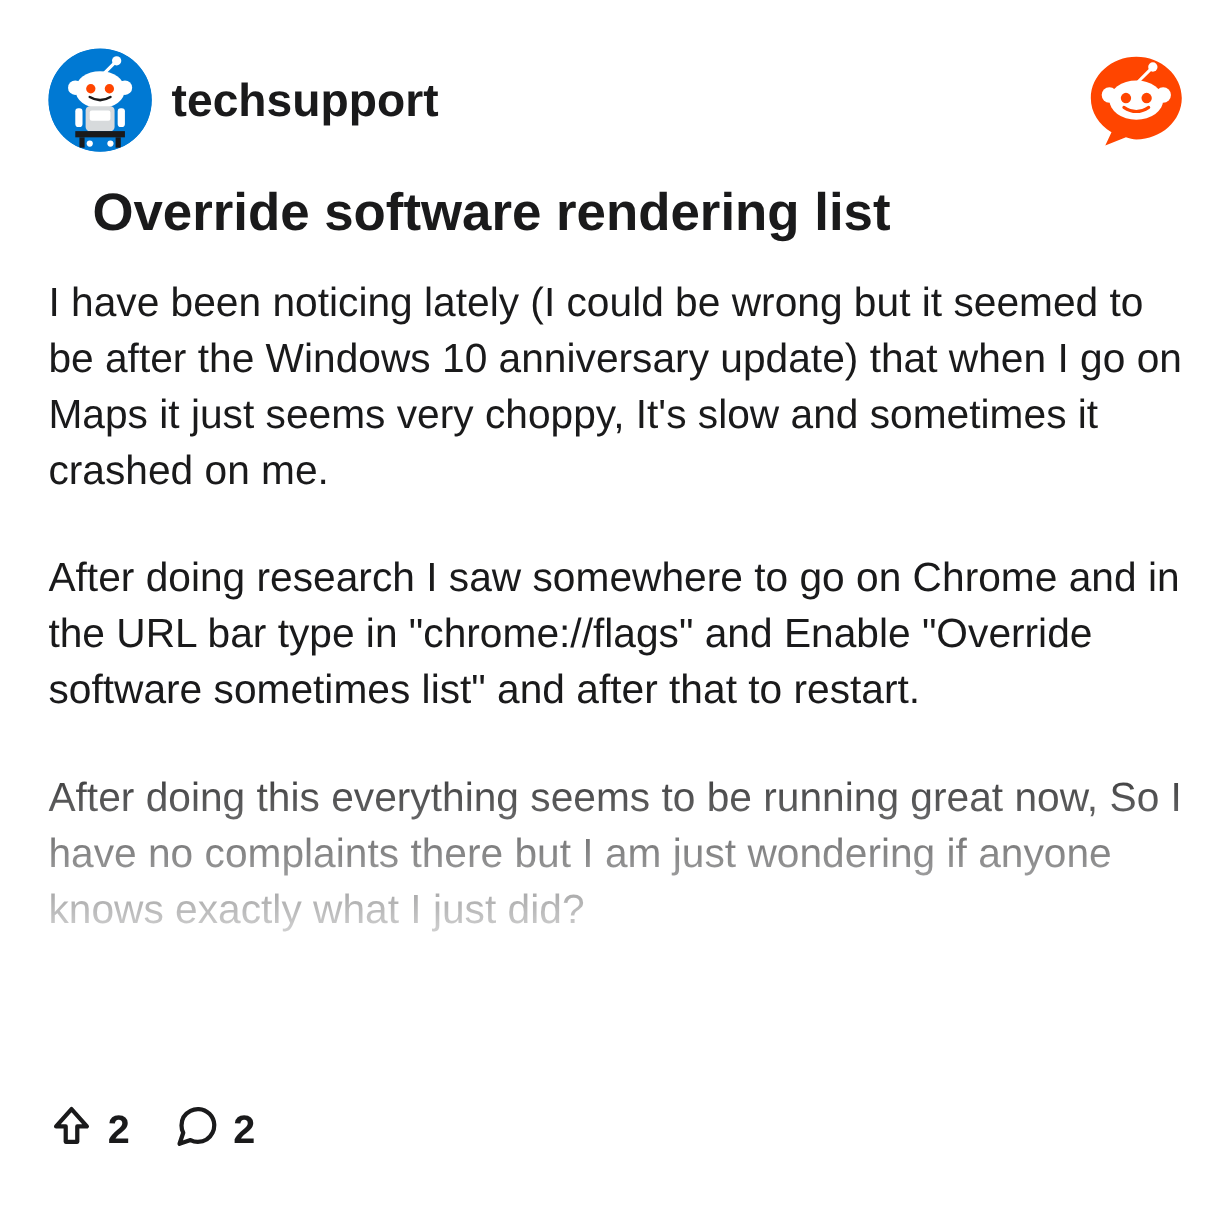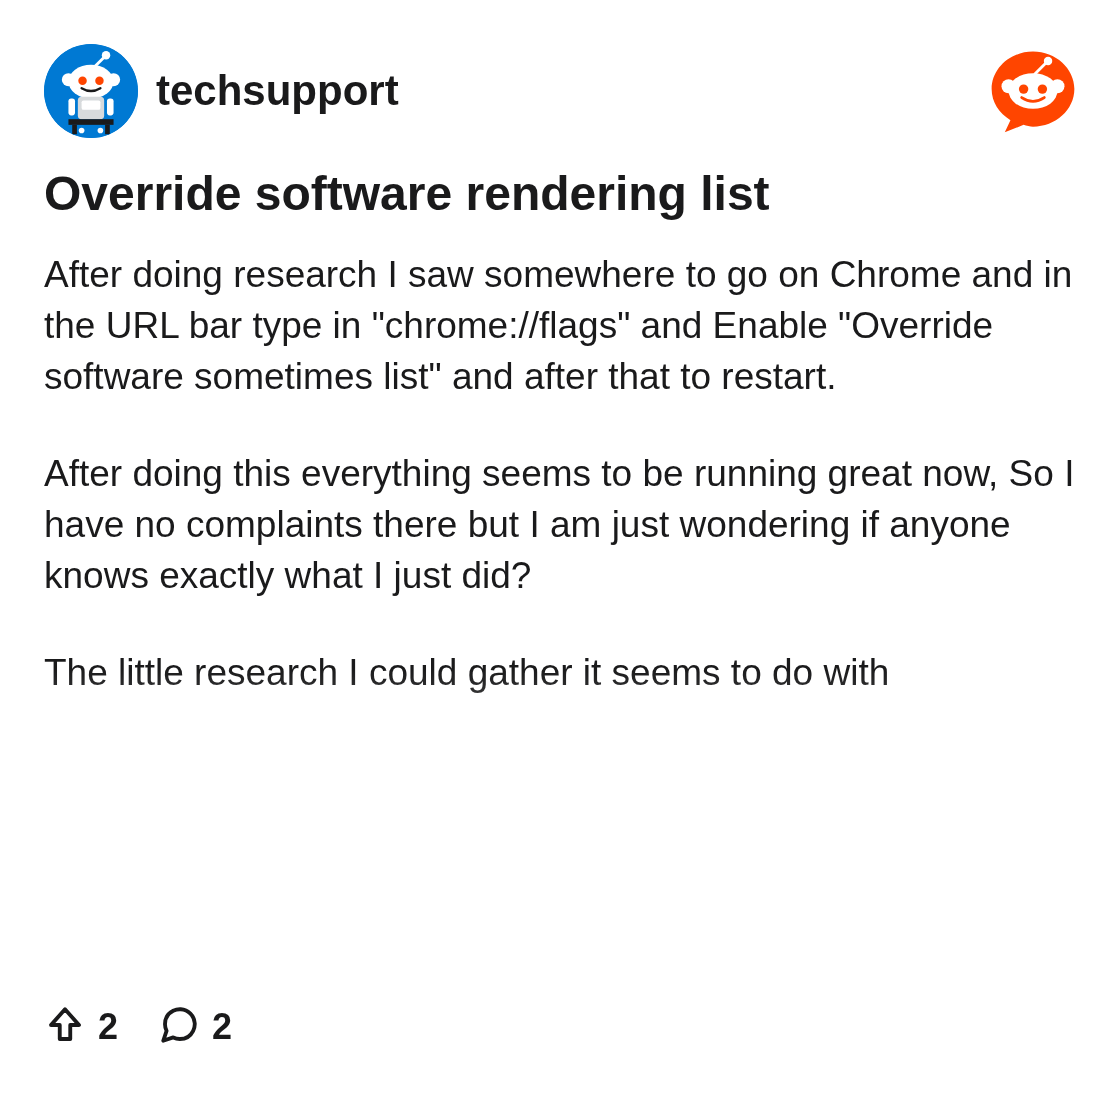--- a/index.html
+++ b/index.html
@@ -50,20 +50,21 @@
     display: flex;
     align-items: center;
     justify-content: center;
   }
   .post-title {
     font-size: 48px;
     font-weight: 700;
     color: #1a1a1b;
     margin-bottom: 28px;
     line-height: 1.15;
+    margin-left: 40px;
   }
   .post-body {
     font-size: 37px;
     color: #1a1a1b;
     line-height: 1.38;
     position: relative;
   }
   .post-body p {
     margin-bottom: 46px;
   }
@@ -164,20 +165,21 @@
 
         <path d="M 38 57 Q 50 65 62 57" stroke="#ff4500" stroke-width="3" fill="none" stroke-linecap="round"></path>
       </svg>
     </div>
   </div>
 
   <h1 class="post-title">Override software rendering list</h1>
 
   <div class="content-wrapper">
     <div class="post-body">
+      <p>I have been noticing lately (I could be wrong but it seemed to be after the Windows 10 anniversary update) that when I go on Maps it just seems very choppy, It's slow and sometimes it crashed on me.</p>
       <p>After doing research I saw somewhere to go on Chrome and in the URL bar type in "chrome://flags" and Enable "Override software sometimes list" and after that to restart.</p>
       <p>After doing this everything seems to be running great now, So I have no complaints there but I am just wondering if anyone knows exactly what I just did?</p>
       <p>The little research I could gather it seems to do with</p>
     </div>
     <div class="fade-overlay"></div>
   </div>
 </div>
 
 <div class="footer">
   <div class="footer-item">

